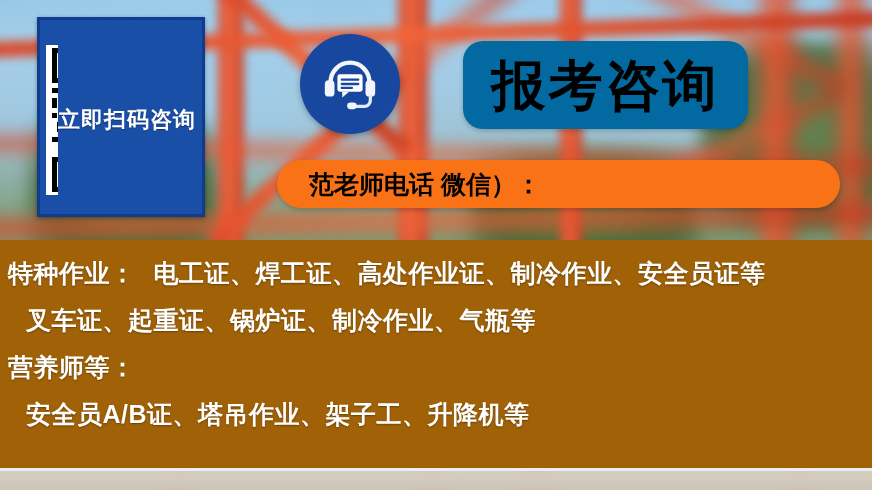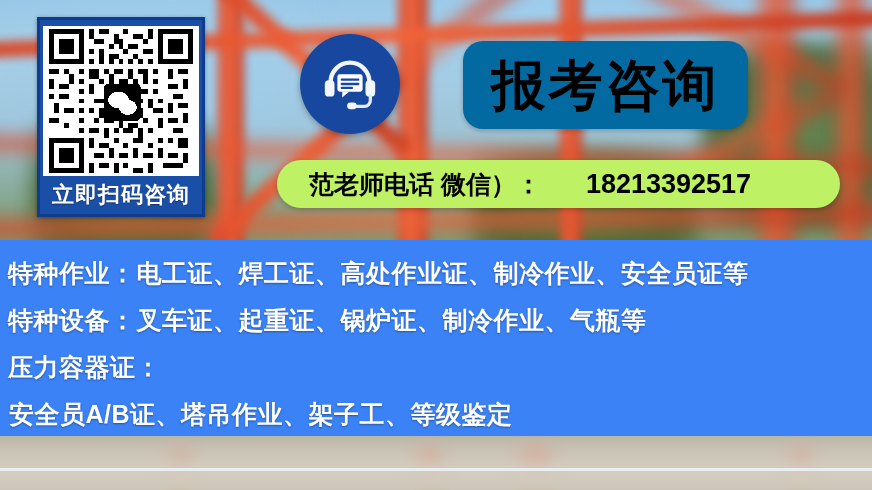--- a/index.html
+++ b/index.html
@@ -71,21 +71,21 @@
     position: absolute;
     left: 37px;
     top: 17px;
     width: 168px;
     height: 200px;
     background: #1a4fa8;
     border: 3px solid #0f3c8f;
     box-sizing: border-box;
     padding: 6px 6px 0 6px;
     display: flex;
-    flex-direction: column;
+    flex-direction: row;
     align-items: center;
     box-shadow: 0 1px 4px rgba(0,0,0,.35);
   }
   .qr-code {
     width: 156px;
     height: 150px;
     background: #ffffff;
     position: relative;
     overflow: hidden;
   }
@@ -146,21 +146,21 @@
     line-height: 1;
   }
 
   
   .phone-pill {
     position: absolute;
     left: 277px;
     top: 160px;
     width: 563px;
     height: 48px;
-    background: #bef264;
+    background: #f97316;
     border-radius: 26px;
     display: flex;
     align-items: center;
     box-shadow: 0 2px 5px rgba(0,0,0,.22);
   }
   .phone-label {
     color: #000000;
     font-size: 25px;
     font-weight: bold;
     white-space: nowrap;
@@ -176,22 +176,22 @@
     letter-spacing: 0px;
     line-height: 1;
   }
 
   
   .info-panel {
     position: absolute;
     left: 0;
     top: 240px;
     width: 872px;
-    height: 196px;
-    background: #3b82f6;
+    height: 228px;
+    background: #a16207;
     padding: 17px 0 0 0;
     box-sizing: border-box;
   }
   .info-row {
     display: flex;
     align-items: baseline;
     height: 47px;
     padding-left: 8px;
     white-space: nowrap;
   }
@@ -200,21 +200,21 @@
     font-size: 25px;
     font-weight: bold;
     letter-spacing: .5px;
     text-shadow: 0 1px 2px rgba(0,0,0,.35);
   }
   .info-items {
     color: #ffffff;
     font-size: 25px;
     font-weight: bold;
     letter-spacing: .5px;
-    margin-left: 1px;
+    margin-left: 18px;
     text-shadow: 0 1px 2px rgba(0,0,0,.35);
   }
   .panel-edge {
     position: absolute;
     left: 0;
     top: 468px;
     width: 872px;
     height: 3px;
     background: #e9eef2;
   }
@@ -323,39 +323,37 @@
       <rect x="29" y="51" width="10" height="7" rx="3.5" fill="#f2f6fb"></rect>
     </svg>
   </div>
 
   <div class="title-pill">
     <span>报考咨询</span>
   </div>
 
   <div class="phone-pill">
     <span class="phone-label">范老师电话 微信）：</span>
-    <span class="phone-number">18213392517</span>
   </div>
 
   <div class="info-panel">
 
     <div class="info-row">
       <span class="info-cat">特种作业：</span>
       <span class="info-items">电工证、焊工证、高处作业证、制冷作业、安全员证等</span>
     </div>
 
     <div class="info-row">
-      <span class="info-cat">特种设备：</span>
       <span class="info-items">叉车证、起重证、锅炉证、制冷作业、气瓶等</span>
     </div>
 
     <div class="info-row">
-      <span class="info-cat">压力容器证：</span>
+      <span class="info-cat">营养师等：</span>
     </div>
 
     <div class="info-row">
-      <span class="info-items">安全员A/B证、塔吊作业、架子工、等级鉴定</span>
+      <span class="info-items">安全员A/B证、塔吊作业、架子工、升降机等</span>
     </div>
 
   </div>
   <div class="panel-edge"></div>
 
 </div>
 
 </body></html>

